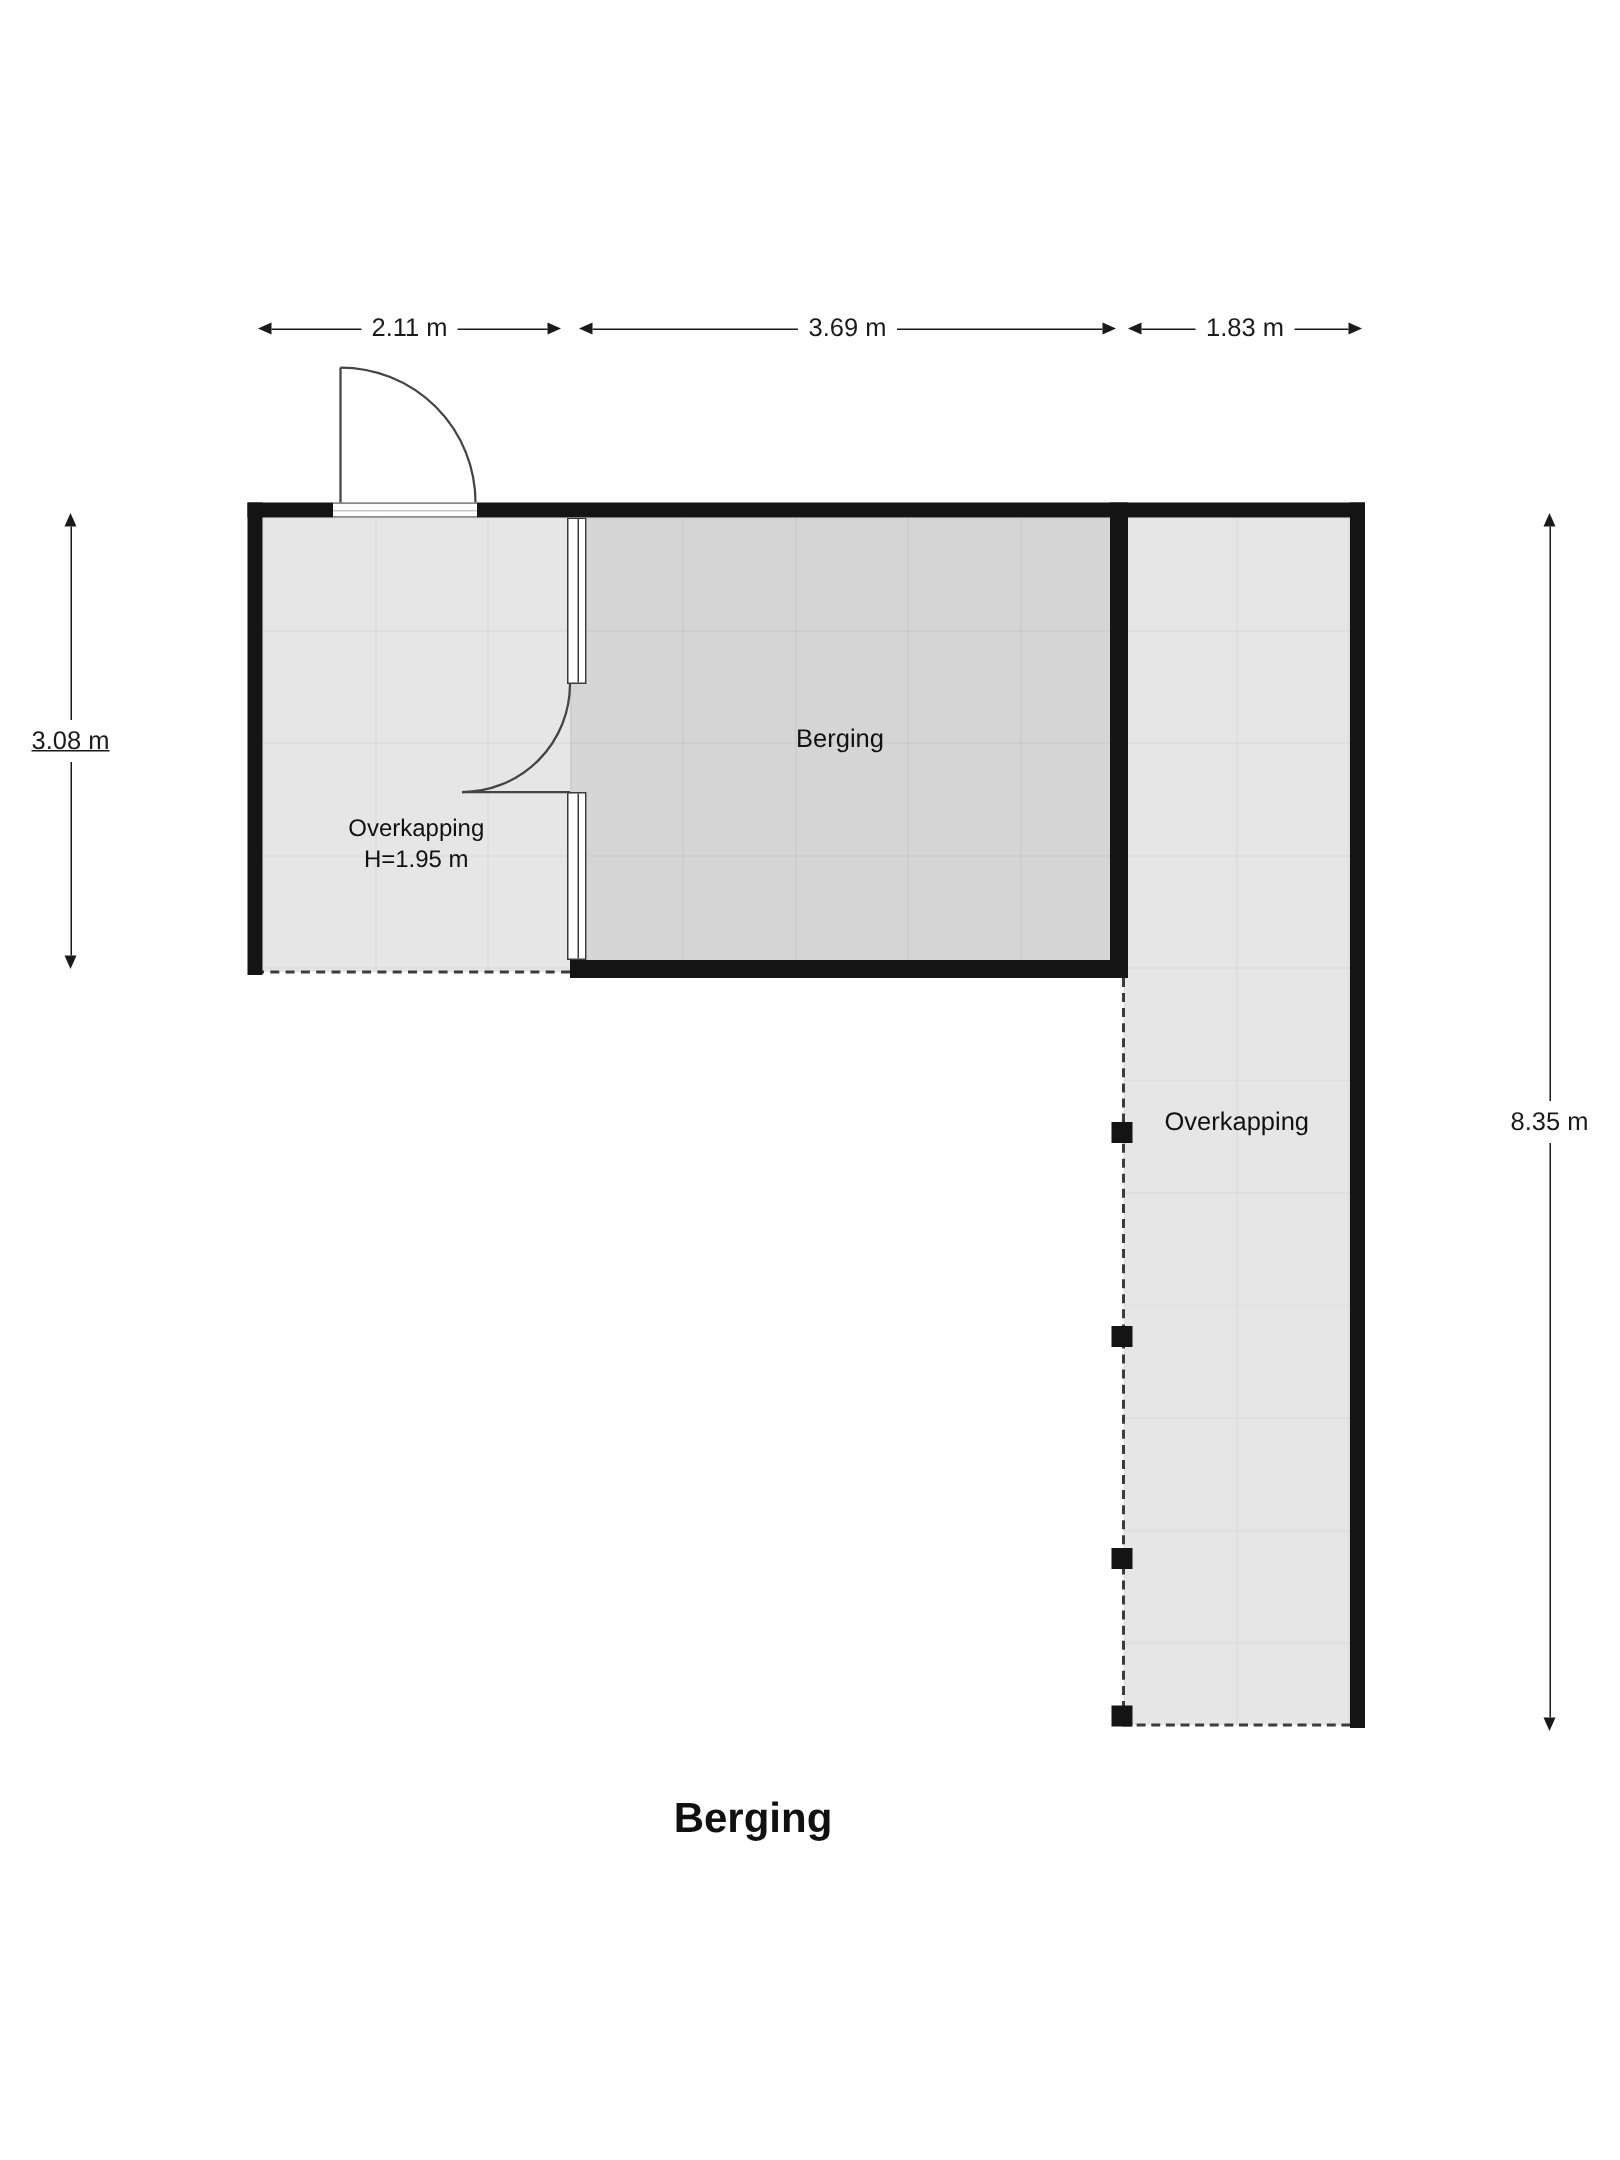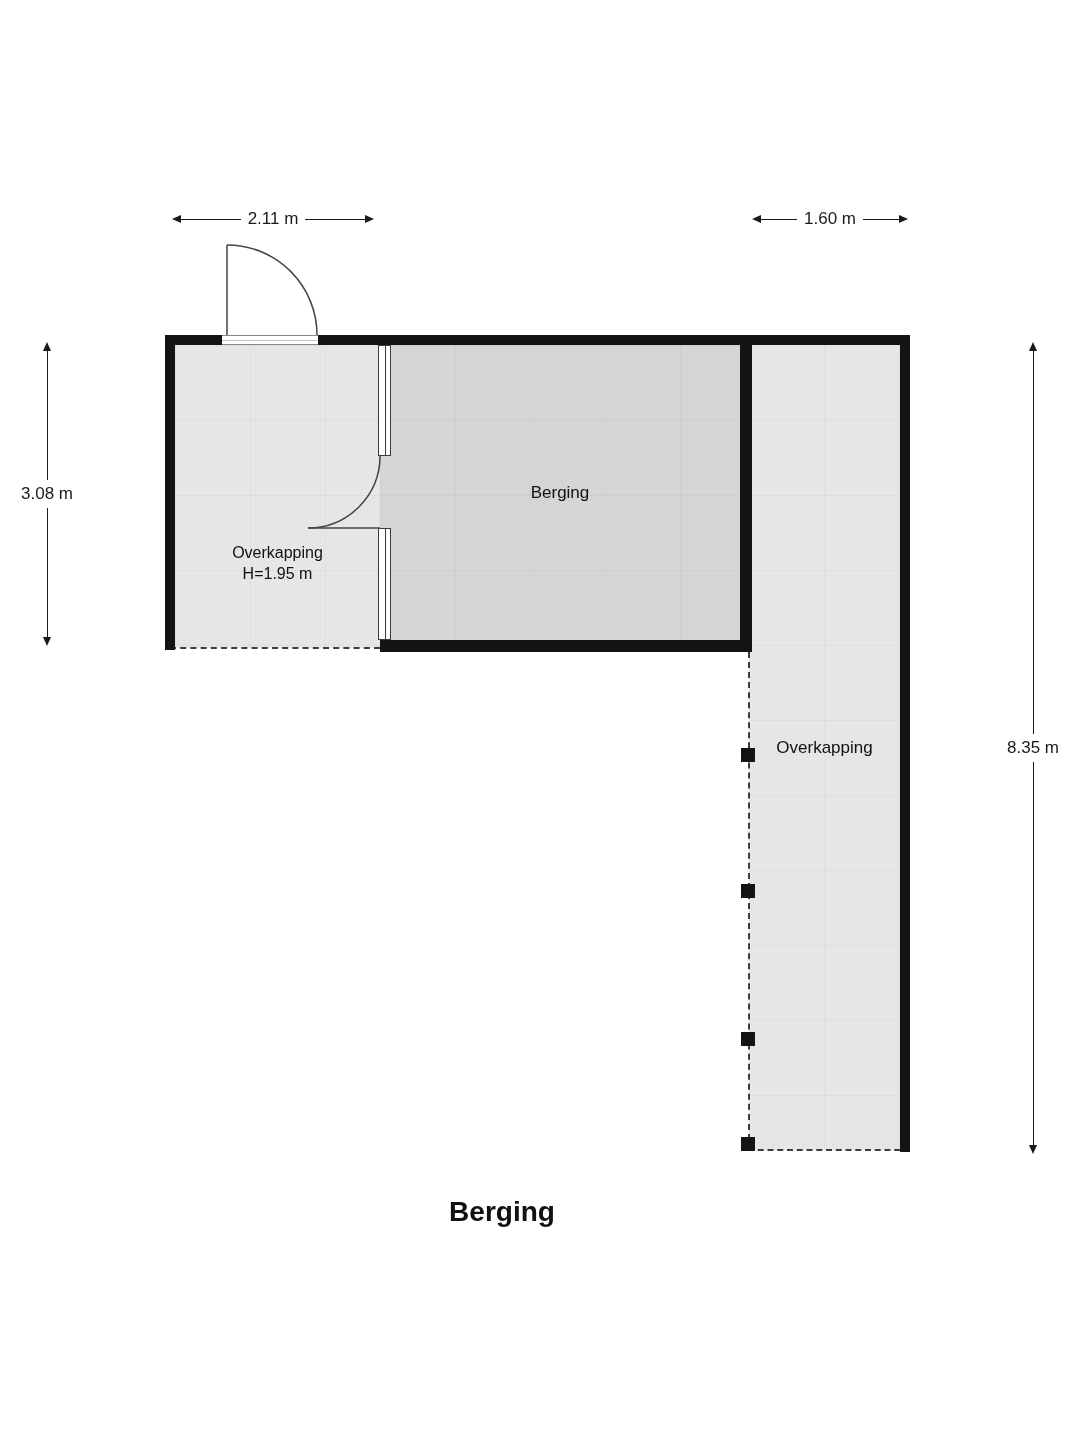--- a/index.html
+++ b/index.html
@@ -54,29 +54,36 @@
 
 <div class="page">
 
   <div class="dim dim-h" style="left:172px;top:209px;width:202px;height:20px;">
     <span class="ah ah-left"></span>
     <span class="dline"></span>
     <span class="dim-label">2.11 m</span>
     <span class="dline"></span>
     <span class="ah ah-right"></span>
   </div>
+  <div class="dim dim-h" style="left:386px;top:209px;width:358px;height:20px;">
+    <span class="ah ah-left"></span>
+    <span class="dline"></span>
+    <span class="dim-label">3.69 m</span>
+    <span class="dline"></span>
+    <span class="ah ah-right"></span>
+  </div>
   <div class="dim dim-h" style="left:752px;top:209px;width:156px;height:20px;">
     <span class="ah ah-left"></span>
     <span class="dline"></span>
-    <span class="dim-label">1.60 m</span>
+    <span class="dim-label">1.83 m</span>
     <span class="dline"></span>
     <span class="ah ah-right"></span>
   </div>
 
-  <div class="dim dim-v" style="left:18px;top:342px;width:58px;height:304px;">
+  <div class="dim dim-v" style="left:18px;top:342px;width:58px;height:304px;text-decoration:underline;">
     <span class="ah av-up"></span>
     <span class="dline-v"></span>
     <span class="dim-label">3.08 m</span>
     <span class="dline-v"></span>
     <span class="ah av-down"></span>
   </div>
 
   <div class="dim dim-v" style="left:1004px;top:342px;width:58px;height:812px;text-align:center;">
     <span class="ah av-up"></span>
     <span class="dline-v"></span>

